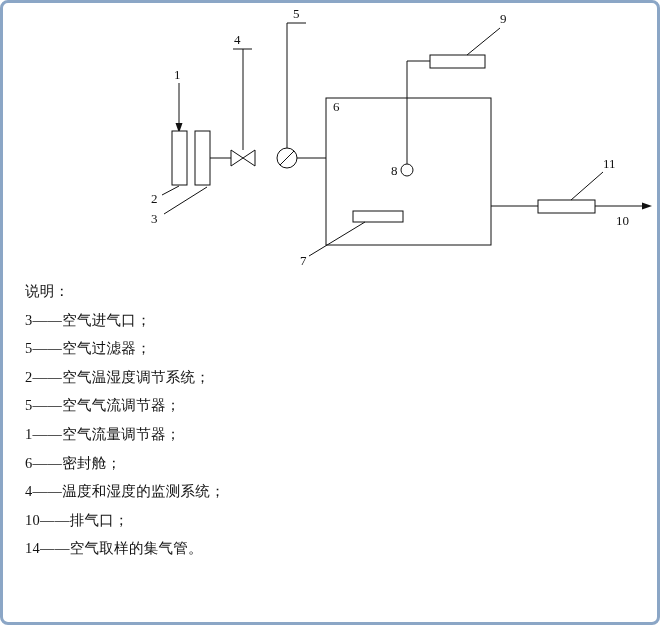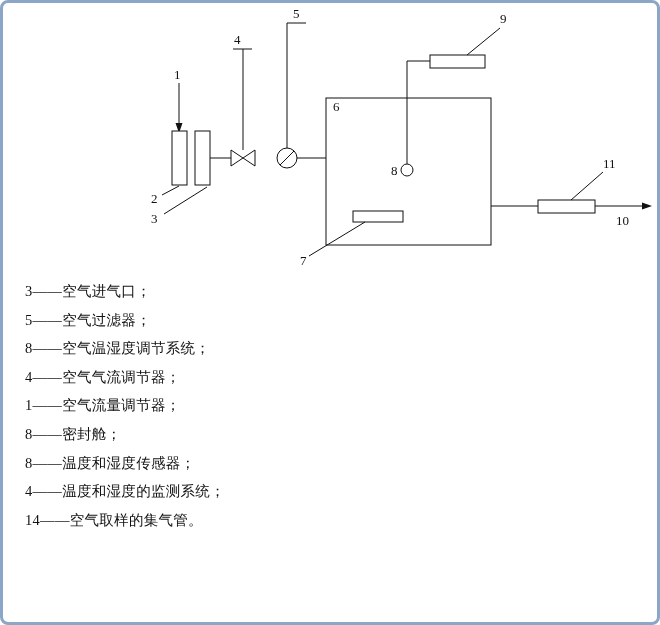--- a/index.html
+++ b/index.html
@@ -107,24 +107,25 @@
       <line x1="488" y1="203" x2="641" y2="203"></line>
       <polygon points="649,203 639,199.5 639,206.5" fill="#111" stroke="none"></polygon>
       <rect x="535" y="197" width="57" height="13" fill="#fff"></rect>
       <line x1="600" y1="169" x2="568" y2="197"></line>
       <text x="600" y="165" stroke="none" fill="#111">11</text>
       <text x="613" y="222" stroke="none" fill="#111">10</text>
     </g>
   </svg>
 
   <div class="legend">
+    <div class="line">说明：</div>
     <div class="line">3——空气进气口；</div>
     <div class="line">5——空气过滤器；</div>
-    <div class="line">8——空气温湿度调节系统；</div>
-    <div class="line">4——空气气流调节器；</div>
+    <div class="line">2——空气温湿度调节系统；</div>
+    <div class="line">5——空气气流调节器；</div>
     <div class="line">1——空气流量调节器；</div>
-    <div class="line">8——密封舱；</div>
-    <div class="line">8——温度和湿度传感器；</div>
+    <div class="line">6——密封舱；</div>
     <div class="line">4——温度和湿度的监测系统；</div>
+    <div class="line">10——排气口；</div>
     <div class="line">14——空气取样的集气管。</div>
   </div>
 
 </div>
 
 </body></html>

